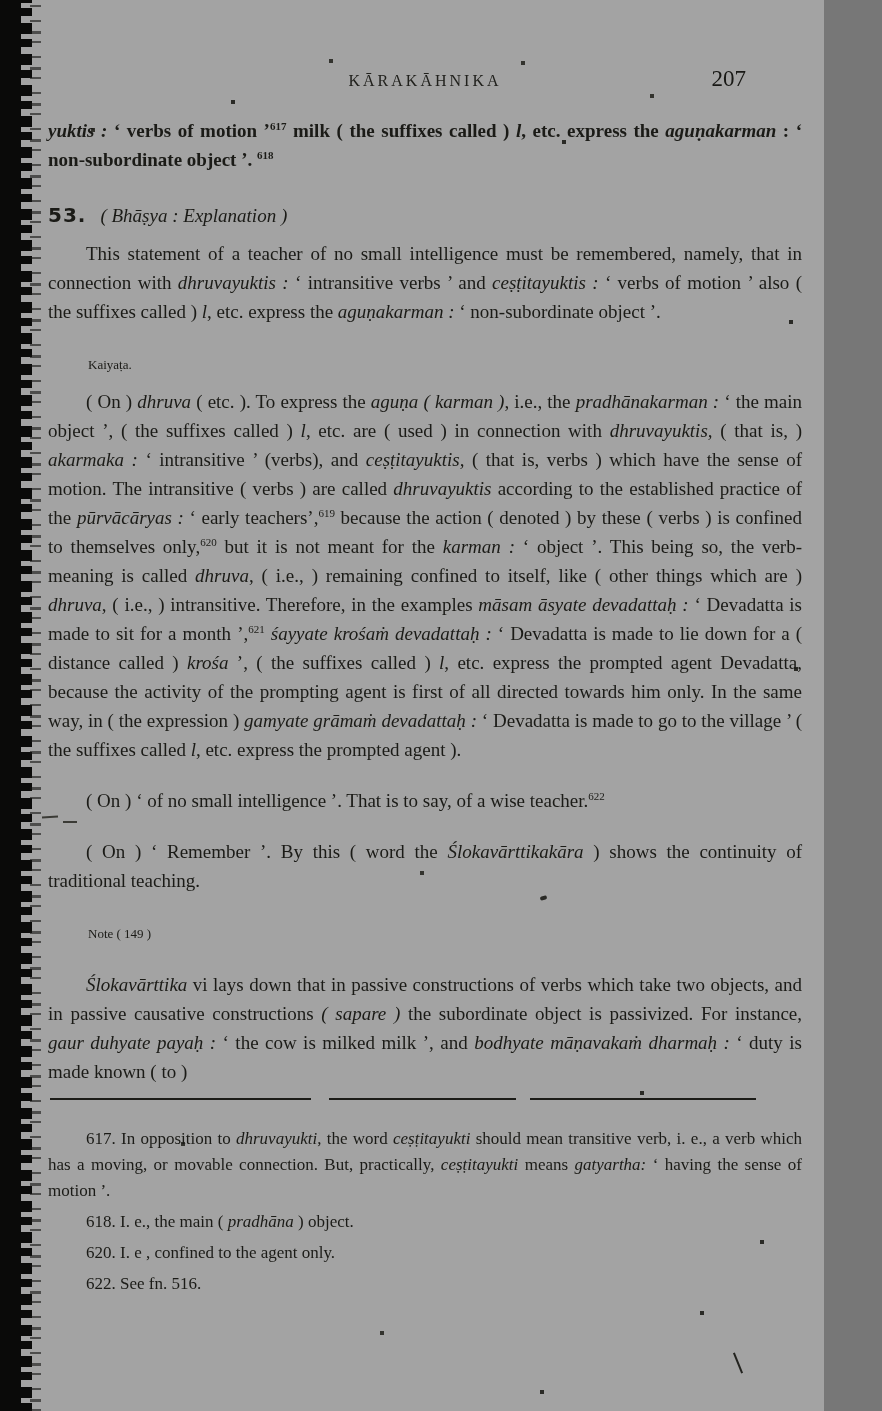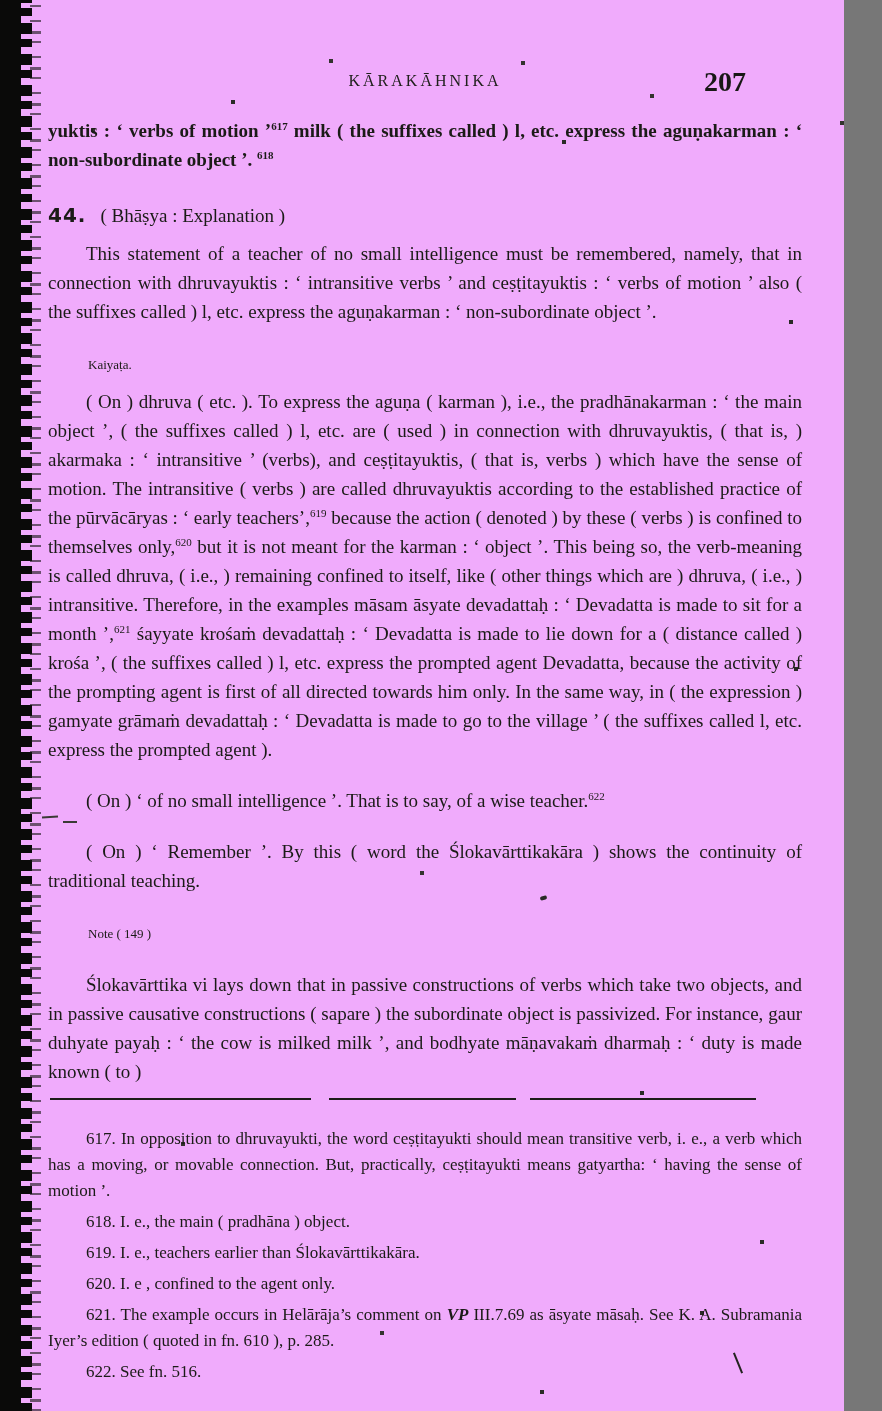--- a/index.html
+++ b/index.html
@@ -1,60 +1,59 @@
 <!DOCTYPE html>
 <html><head>
 <meta charset="utf-8">
 <style>
   html,body{margin:0;padding:0;background:#777;}
   .page{
     position:relative;
     width:824px;height:1411px;
-    background:#f0abfc;
+    background:#a3a3a3;
     overflow:hidden;
     font-family:"Liberation Serif", serif;
     color:#1b1b17;
-    padding-left:20px;
   }
   
   .scan-edge{position:absolute;left:0;top:0;bottom:0;width:46px;pointer-events:none;}
   .scan-edge .core{position:absolute;left:0;top:0;bottom:0;width:21px;background:#0a0a09;}
   .scan-edge .ragged{
     position:absolute;left:19px;top:0;bottom:0;width:13px;
     background:repeating-linear-gradient(0deg,#0a0a09 0 8px,rgba(10,10,9,0) 8px 13px,#0a0a09 13px 24px,rgba(10,10,9,0) 24px 31px);
   }
   .scan-edge .dots{
     position:absolute;left:30px;top:0;bottom:0;width:11px;opacity:.6;
     background:repeating-linear-gradient(0deg,#141412 0 2px,rgba(0,0,0,0) 2px 9px,#141412 9px 12px,rgba(0,0,0,0) 12px 21px,#141412 21px 23px,rgba(0,0,0,0) 23px 36px);
   }
   .content{position:absolute;left:48px;top:66px;width:754px;}
   .running-head{position:relative;height:28px;margin-bottom:22px;}
   .running-title{
     position:absolute;left:0;right:0;text-align:center;
     font-size:16px;letter-spacing:3px;color:#21211d;top:6px;
   }
   .page-number{
     position:absolute;right:56px;top:0;
-    font-size:28px;font-weight:700;color:#181815;
+    font-size:23px;font-weight:400;color:#181815;
   }
   p{margin:0;}
   .para{
     font-size:19px;line-height:29px;text-align:justify;text-indent:38px;
   }
   .no-indent{text-indent:0;}
   .bold-para{font-weight:700;}
   .section-line{margin-top:26px;font-size:19px;line-height:30px;}
   .section-num{
     font-family:"DejaVu Sans", sans-serif;font-weight:700;font-size:20px;
     letter-spacing:1px;margin-right:14px;
   }
   .subhead{margin-top:24px;margin-left:40px;font-size:13px;line-height:29px;}
   .mt-sm{margin-top:22px;}
   .mt-md{margin-top:8px;}
-  .i{}
+  .i{font-style:italic;}
   .bi{font-weight:700;font-style:italic;}
   sup{font-size:11px;line-height:0;vertical-align:7px;letter-spacing:0;}
   .fn-rule{
     margin-top:12px;margin-left:2px;height:2px;width:706px;border:0;
     background:linear-gradient(90deg,#1c1c18 0 37%,rgba(0,0,0,0) 37% 39.5%,#1c1c18 39.5% 66%,rgba(0,0,0,0) 66% 68%,#1c1c18 68% 100%);
   }
   .footnotes{margin-top:26px;}
   .footnote{font-size:17px;line-height:26px;text-align:justify;text-indent:38px;margin-bottom:5px;}
   
   .speckles{position:absolute;left:0;top:0;width:2px;height:2px;background:transparent;pointer-events:none;
@@ -92,41 +91,39 @@
 
   <div class="content">
 
     <div class="running-head">
       <div class="running-title">KĀRAKĀHNIKA</div>
       <div class="page-number">207</div>
     </div>
 
     <p class="para no-indent bold-para"><span class="i">yuktis : </span><span class="n">‘ verbs of motion ’</span><sup>617</sup><span class="n"> milk ( the suffixes called ) </span><span class="i">l</span><span class="n">, etc. express the </span><span class="i">aguṇakarman</span><span class="n"> : ‘ non-subordinate object ’. </span><sup>618</sup></p>
 
-    <p class="section-line"><span class="section-num">44.</span><span><span class="i">( Bhāṣya : Explanation )</span></span></p>
+    <p class="section-line"><span class="section-num">53.</span><span><span class="i">( Bhāṣya : Explanation )</span></span></p>
 
     <p class="para mt-md"><span class="n">This statement of a teacher of no small intelligence must be remembered, namely, that in connection with </span><span class="i">dhruvayuktis :</span><span class="n"> ‘ intransitive verbs ’ and </span><span class="i">ceṣṭitayuktis :</span><span class="n"> ‘ verbs of motion ’ also ( the suffixes called ) </span><span class="i">l</span><span class="n">, etc. express the </span><span class="i">aguṇakarman :</span><span class="n"> ‘ non-subordinate object ’.</span></p>
 
     <p class="subhead">Kaiyaṭa.</p>
 
     <p class="para mt-md"><span class="n">( On ) </span><span class="i">dhruva</span><span class="n"> ( etc. ).  To express the </span><span class="i">aguṇa ( karman )</span><span class="n">, i.e., the </span><span class="i">pradhānakarman :</span><span class="n"> ‘ the main object ’, ( the suffixes called ) </span><span class="i">l</span><span class="n">, etc. are ( used ) in connection with </span><span class="i">dhruvayuktis,</span><span class="n"> ( that is, ) </span><span class="i">akarmaka :</span><span class="n"> ‘ intransitive ’ (verbs), and </span><span class="i">ceṣṭitayuktis,</span><span class="n"> ( that is, verbs ) which have the sense of motion.  The intransitive ( verbs ) are called </span><span class="i">dhruvayuktis</span><span class="n"> according to the established practice of the </span><span class="i">pūrvācāryas :</span><span class="n"> ‘ early teachers’,</span><sup>619</sup><span class="n"> because the action ( denoted ) by these ( verbs ) is confined to themselves only,</span><sup>620</sup><span class="n"> but it is not meant for the </span><span class="i">karman :</span><span class="n"> ‘ object ’.  This being so, the verb-meaning is called </span><span class="i">dhruva</span><span class="n">, ( i.e., ) remaining confined to itself, like ( other things which are ) </span><span class="i">dhruva</span><span class="n">, ( i.e., ) intransitive.  Therefore, in the examples </span><span class="i">māsam āsyate devadattaḥ :</span><span class="n"> ‘ Devadatta is made to sit for a month ’,</span><sup>621</sup><span class="n"> </span><span class="i">śayyate krośaṁ devadattaḥ :</span><span class="n"> ‘ Devadatta is made to lie down for a ( distance called ) </span><span class="i">krośa</span><span class="n"> ’, ( the suffixes called ) </span><span class="i">l</span><span class="n">, etc. express the prompted agent Devadatta, because the activity of the prompting agent is first of all directed towards him only.  In the same way, in ( the expression ) </span><span class="i">gamyate grāmaṁ devadattaḥ :</span><span class="n"> ‘ Devadatta is made to go to the village ’ ( the suffixes called </span><span class="i">l</span><span class="n">, etc. express the prompted agent ).</span></p>
 
     <p class="para mt-sm"><span class="n">( On ) ‘ of no small intelligence ’.  That is to say, of a wise teacher.</span><sup>622</sup></p>
 
     <p class="para mt-sm"><span class="n">( On ) ‘ Remember ’.  By this ( word the </span><span class="i">Ślokavārttikakāra</span><span class="n"> ) shows the continuity of traditional teaching.</span></p>
 
     <p class="subhead">Note ( 149 )</p>
 
     <p class="para mt-sm"><span class="i">Ślokavārttika</span><span class="n"> vi lays down that in passive constructions of verbs which take two objects, and in passive causative constructions </span><span class="i">( sapare )</span><span class="n"> the subordinate object is passivized.  For instance, </span><span class="i">gaur duhyate payaḥ :</span><span class="n"> ‘ the cow is milked milk ’, and </span><span class="i">bodhyate māṇavakaṁ dharmaḥ :</span><span class="n"> ‘ duty is made known ( to )</span></p>
 
     <hr class="fn-rule">
 
     <div class="footnotes">
       <p class="footnote"><span class="n">617.  In opposition to </span><span class="i">dhruvayukti</span><span class="n">, the word </span><span class="i">ceṣṭitayukti</span><span class="n"> should mean transitive verb, i. e., a verb which has a moving, or movable connection.  But, practically, </span><span class="i">ceṣṭitayukti</span><span class="n"> means </span><span class="i">gatyartha:</span><span class="n"> ‘ having the sense of motion ’.</span></p>
       <p class="footnote"><span class="n">618.  I. e., the main ( </span><span class="i">pradhāna</span><span class="n"> ) object.</span></p>
-      <p class="footnote"><span class="n">619.  I. e., teachers earlier than </span><span class="i">Ślokavārttikakāra</span><span class="n">.</span></p>
       <p class="footnote"><span class="n">620.  I. e , confined to the agent only.</span></p>
-      <p class="footnote"><span class="n">621.  The example occurs in Helārāja’s comment on </span><span class="bi">VP</span><span class="n"> III.7.69 as </span><span class="i">āsyate māsaḥ</span><span class="n">.  See K. A. Subramania Iyer’s edition ( quoted in fn. 610 ), p. 285.</span></p>
       <p class="footnote"><span class="n">622.  See fn. 516.</span></p>
     </div>
 
   </div>
 </div>
 
 </body></html>

